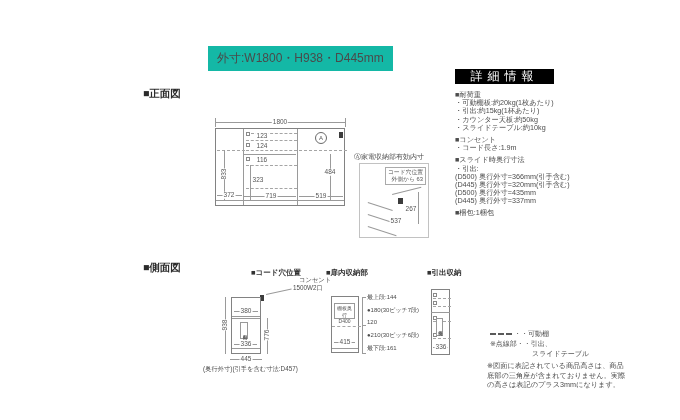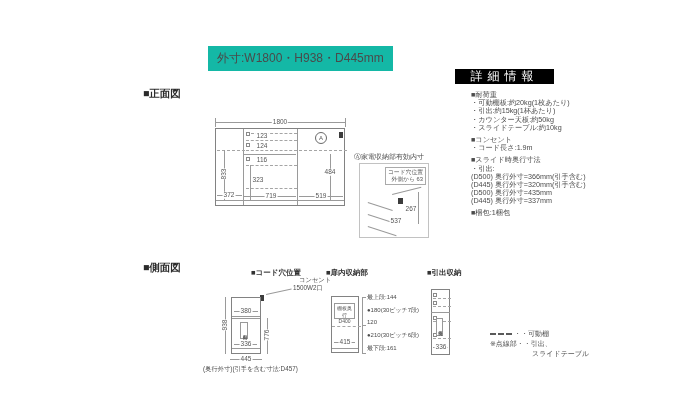--- a/index.html
+++ b/index.html
@@ -105,21 +105,21 @@
     <div class="line-h rot" style="left:8px;top:50px;width:26px;transform:rotate(18deg);"></div>
     <div class="line-h rot" style="left:8px;top:62px;width:30px;transform:rotate(18deg);"></div>
     <div class="line-h rot" style="left:32px;top:30px;width:30px;transform:rotate(-14deg);"></div>
     <div class="line-v" style="left:58px;top:28px;height:32px;"></div>
     <div class="blk" style="left:38px;top:34px;width:5px;height:6px;"></div>
     <div class="dim" style="left:51px;top:45px;">267</div>
     <div class="dim" style="left:36px;top:57px;">537</div>
   </div>
 
   <div class="abs info-header" style="left:455px;top:69px;width:99px;height:15px;">詳細情報</div>
-  <div class="abs info-list" style="left:455px;top:90px;width:170px;margin-left:16px;">
+  <div class="abs info-list" style="left:455px;top:90px;width:170px;">
       <div class="info-line">■耐荷重</div>
       <div class="info-line">・可動棚板:約20kg(1枚あたり)</div>
       <div class="info-line">・引出:約15kg(1杯あたり)</div>
       <div class="info-line">・カウンター天板:約50kg</div>
       <div class="info-line">・スライドテーブル:約10kg</div>
       <div class="info-line gap"></div>
       <div class="info-line">■コンセント</div>
       <div class="info-line">・コード長さ:1.9m</div>
       <div class="info-line gap"></div>
       <div class="info-line">■スライド時奥行寸法</div>
@@ -200,14 +200,15 @@
       <span class="dash-sample"></span><span>・・可動棚</span>
     </div>
     <div>
       <span>※点線部・・引出、</span>
     </div>
     <div style="padding-left:42px;">
       <span>スライドテーブル</span>
     </div>
   </div>
 
+  <div class="abs footnote" style="left:487px;top:361px;width:142px;">※図面に表記されている商品高さは、商品底部の三角座が含まれておりません。実際の高さは表記のプラス3mmになります。</div>
 
 </div>
 
 </body></html>

